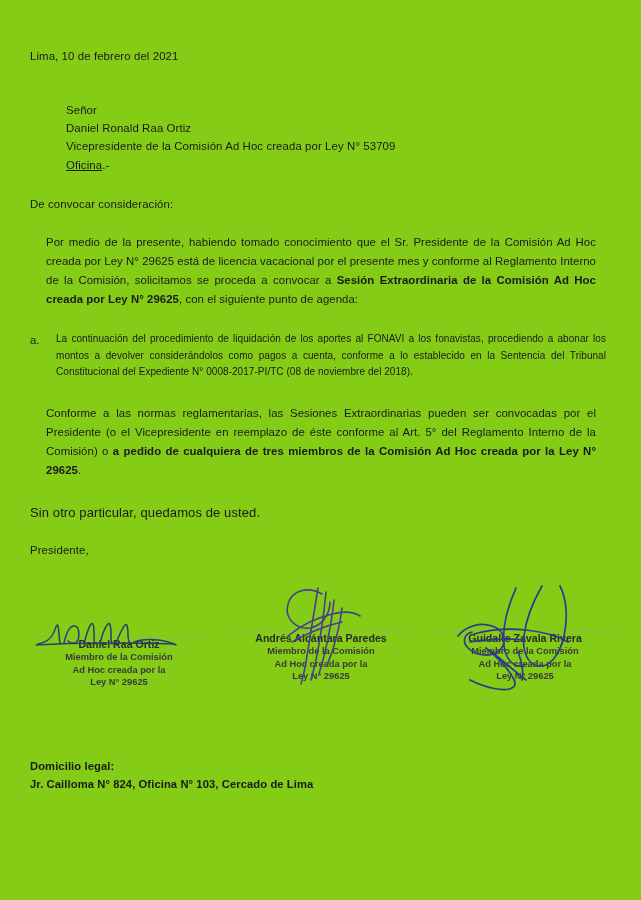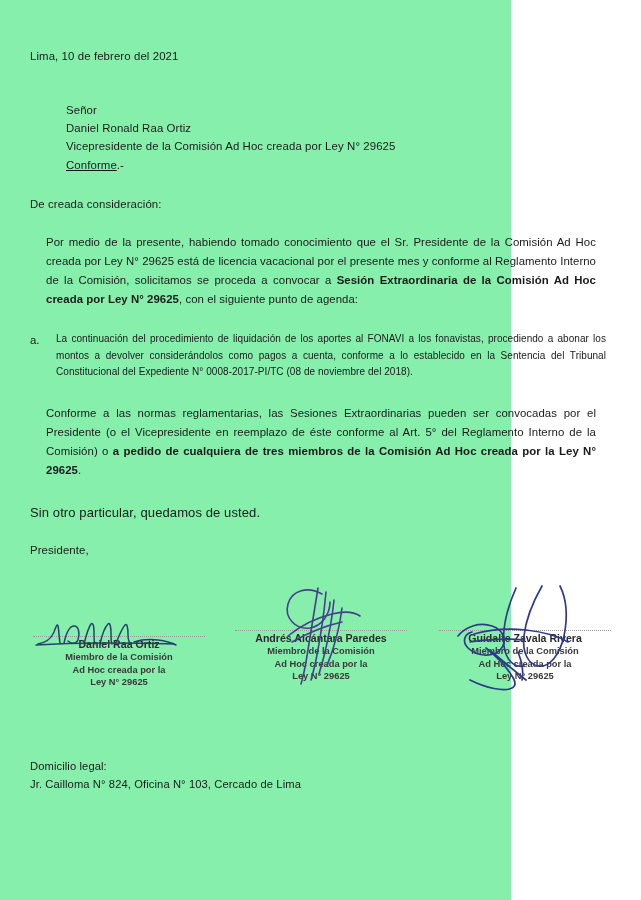--- a/index.html
+++ b/index.html
@@ -10,23 +10,23 @@
   body {
     width: 641px;
     height: 900px;
     font-family: "Liberation Sans", sans-serif;
     color: #1a1a1a;
     position: relative;
     overflow: hidden;
   }
   .page {
     position: relative;
-    width: 511px;
+    width: 641px;
     height: 900px;
-    background: #86efac;
+    background: #84cc16;
     box-sizing: border-box;
   }
   .doc-body {
     position: absolute;
     left: 30px;
     top: 0;
     width: 582px;
   }
   .date-line {
     font-size: 11.4px;
@@ -138,42 +138,42 @@
     font-weight: bold;
     color: #3a3a3a;
     line-height: 1.34;
   }
 
   .footer {
     position: absolute;
     left: 30px;
     top: 758px;
     font-size: 11.2px;
-    font-weight: normal;
+    font-weight: bold;
     line-height: 1.6;
     letter-spacing: 0.1px;
   }
 </style>
 </head>
 <body>
 
 <div class="page">
 
   <div class="doc-body">
 
     <div class="date-line">Lima, 10 de febrero del 2021</div>
 
     <div class="addressee">
       <div>Señor</div>
       <div class="name">Daniel Ronald Raa Ortiz</div>
-      <div>Vicepresidente de la Comisión Ad Hoc creada por Ley N° 29625</div>
-      <div class="presente"><span class="u">Conforme</span><span>.-</span></div>
-    </div>
-
-    <div class="salutation">De creada consideración:</div>
+      <div>Vicepresidente de la Comisión Ad Hoc creada por Ley N° 53709</div>
+      <div class="presente"><span class="u">Oficina</span><span>.-</span></div>
+    </div>
+
+    <div class="salutation">De convocar consideración:</div>
 
     <p class="para"><span>Por medio de la presente, habiendo tomado conocimiento que el Sr. Presidente de la Comisión Ad Hoc creada por Ley N° 29625 está de licencia vacacional por el presente mes y conforme al Reglamento Interno de la Comisión, solicitamos se proceda a convocar a </span><b>Sesión Extraordinaria de la Comisión Ad Hoc creada por Ley N° 29625</b><span>, con el siguiente punto de agenda:</span></p>
 
     <div class="agenda">
       <div class="marker">a.</div>
       <div class="agenda-text">La continuación del procedimiento de liquidación de los aportes al FONAVI a los fonavistas, procediendo a abonar los montos a devolver considerándolos como pagos a cuenta, conforme a lo establecido en la Sentencia del Tribunal Constitucional del Expediente N° 0008-2017-PI/TC (08 de noviembre del 2018).</div>
     </div>
 
     <p class="para"><span>Conforme a las normas reglamentarias, las Sesiones Extraordinarias pueden ser convocadas por el Presidente (o el Vicepresidente en reemplazo de éste conforme al Art. 5° del Reglamento Interno de la Comisión) o </span><b>a pedido de cualquiera de tres miembros de la Comisión Ad Hoc creada por la Ley N° 29625</b><span>.</span></p>
 

